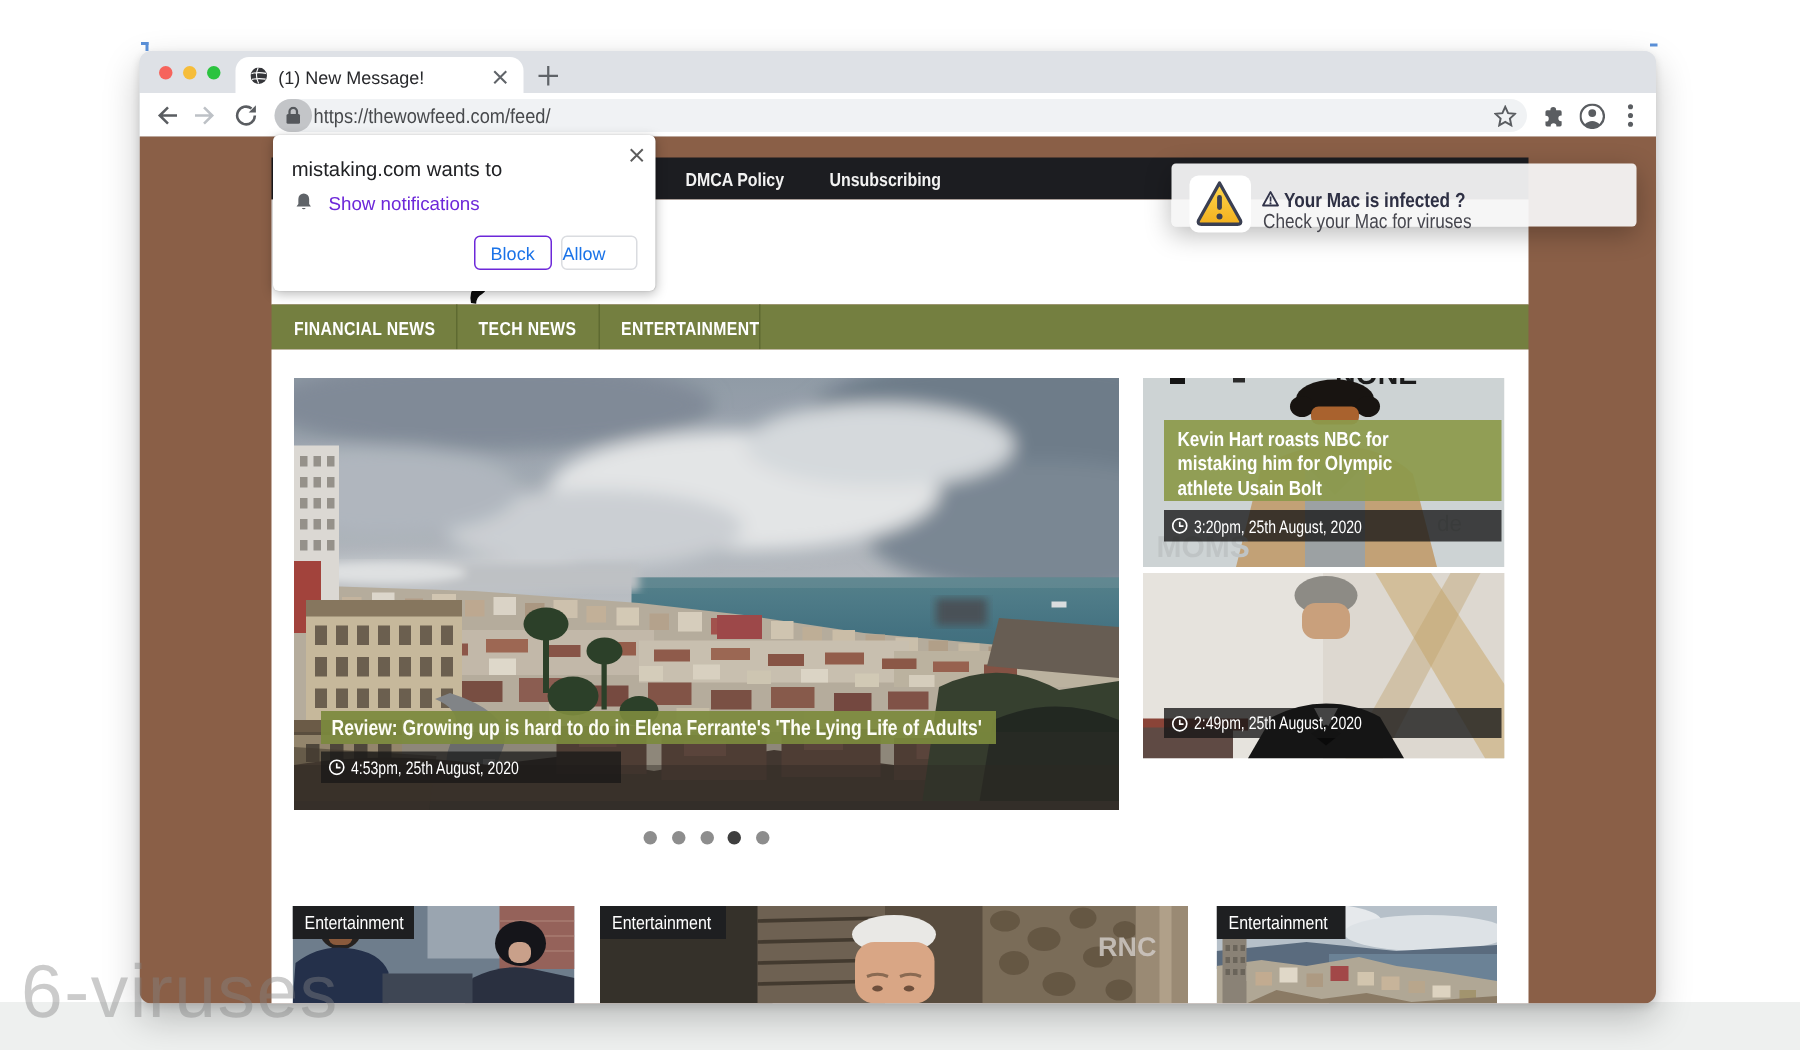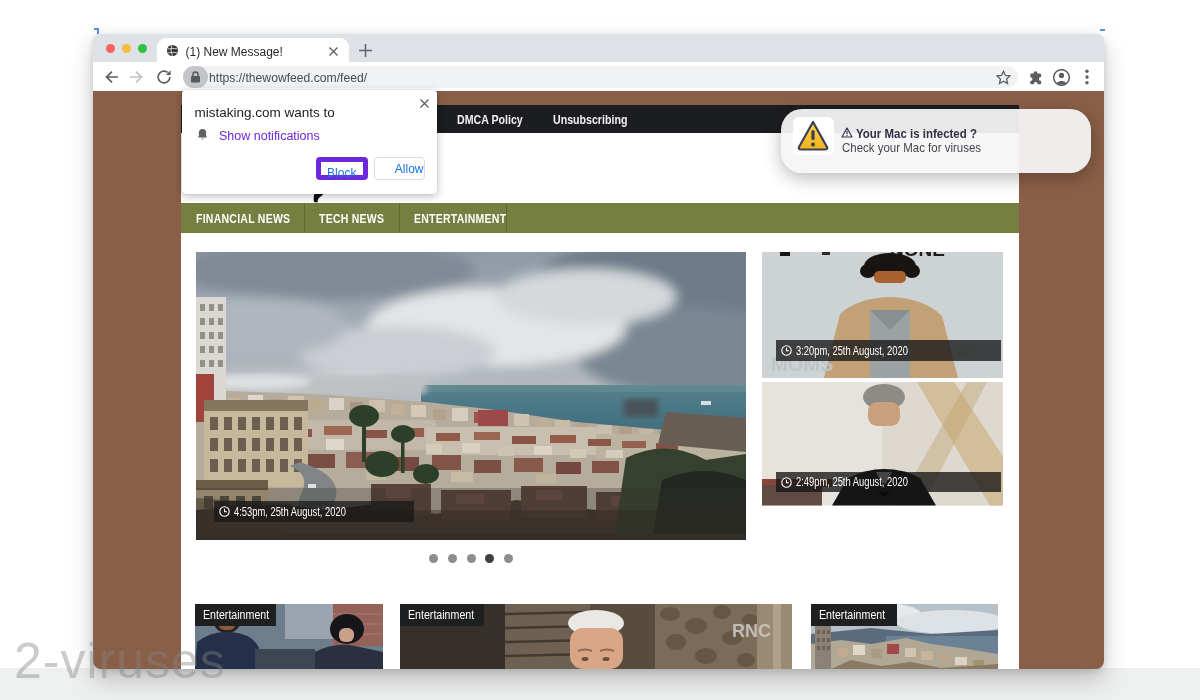--- a/index.html
+++ b/index.html
@@ -48,21 +48,21 @@
   .gblock div { position:absolute; left:9px; font-size:13.5px; font-weight:bold; color:#fff; white-space:nowrap; transform:scaleX(0.845); transform-origin:0 0; }
   .rchip { position:absolute; left:14.5px; width:225px; height:20.5px; background:rgba(22,22,22,0.78); }
   
   .bcard { top:570px; overflow:hidden; }
   .badge { position:absolute; left:0; top:0; height:22px; background:#1e1f21; color:#fff; }
   .badge span { position:absolute; left:8px; top:4px; font-size:12.5px; color:#fff; white-space:nowrap; transform:scaleX(0.85); transform-origin:0 0; }
   
   #dialog { left:181.5px; top:89.5px; width:255.5px; height:104px; background:#ffffff; border-radius:4px;
             box-shadow:0 2px 8px rgba(0,0,0,0.28), 0 0 1px rgba(0,0,0,0.2); z-index:30; }
   
-  #macnotif { left:781px; top:109px; width:310px; height:64px; border-radius:21px;
+  #macnotif { left:781px; top:109px; width:310px; height:42px; border-radius:3px;
               background:rgba(245,245,245,0.94); box-shadow:0 5px 18px rgba(0,0,0,0.28); z-index:25; }
   
   #wm { left:14px; top:632px; font-size:50px; color:rgba(130,130,130,0.42); z-index:50; letter-spacing:1px; }
 </style>
 </head>
 <body>
 <div class="abs" id="bgband"></div>
 
 <div class="abs" id="win">
 
@@ -335,20 +335,23 @@
     <path d="M470 160 L550 166 L550 200 L462 192 Z" fill="#6a6054"></path>
     <path d="M430 206 Q470 186 510 208 L550 202 L550 288 L418 288 Z" fill="#37412f"></path>
     <path d="M466 228 Q508 210 550 228 L550 288 L456 288 Z" fill="#222820"></path>
     <rect x="0" y="282" width="550" height="6" fill="#3a342e"></rect>
     <rect x="0" y="0" width="550" height="288" fill="#2e3440" opacity="0.045"></rect>
     <rect x="0" y="236" width="550" height="52" fill="#36322c" opacity="0.30"></rect>
     <path d="M0 246 L95 252 L90 288 L0 288 Z" fill="#42382e" opacity="0.55"></path>
     <rect x="0" y="258" width="550" height="30" fill="#2c2824" opacity="0.40"></rect>
   </svg></div>
 
+  <div class="abs" id="headline">
+      <span>Review: Growing up is hard to do in Elena Ferrante's 'The Lying Life of Adults'</span>
+    </div>
   <div class="abs chip" id="chip1">
     <svg class="abs" style="left:5px;top:5px" width="11" height="11" viewBox="0 0 11 11">
         <circle cx="5.5" cy="5.5" r="4.7" fill="none" stroke="#fff" stroke-width="1.1"></circle>
         <path d="M5.5 2.8 V5.7 H8" stroke="#fff" stroke-width="1.1" fill="none"></path>
       </svg>
     <div class="chiptext" style="left:20px;top:3.5px">4:53pm, 25th August, 2020</div>
   </div>
 
   <div class="abs dot" style="left:335.5px"></div>
   <div class="abs dot" style="left:354.5px"></div>
@@ -365,20 +368,25 @@
       <path d="M62 126 L78 62 Q95 46 128 45 Q162 46 180 64 L196 126 Z" fill="#c2a176"></path>
       <rect x="108" y="58" width="40" height="68" fill="#9ca1a3"></rect>
       <path d="M108 58 L128 78 L148 58 Z" fill="#8a9092"></path>
       <ellipse cx="128" cy="14" rx="26" ry="13" fill="#181411"></ellipse>
       <ellipse cx="106" cy="19" rx="8" ry="7" fill="#181411"></ellipse>
       <ellipse cx="150" cy="19" rx="8" ry="7" fill="#181411"></ellipse>
       <rect x="112" y="19" width="32" height="12" rx="5" fill="#a9622e"></rect>
       <text x="9" y="119" font-size="20" font-weight="bold" fill="#bfc4c5" font-family="Liberation Sans">MOMS</text>
       <text x="196" y="102" font-size="15" fill="#b8bebf" font-family="Liberation Sans">de</text>
     </svg>
+    <div class="gblock" style="top:27.5px;height:54.5px">
+      <div style="top:5px">Kevin Hart roasts NBC for</div>
+      <div style="top:21.5px">mistaking him for Olympic</div>
+      <div style="top:38px">athlete Usain Bolt</div>
+    </div>
     <div class="rchip" style="top:88px">
       <svg class="abs" style="left:5px;top:5px" width="11" height="11" viewBox="0 0 11 11">
           <circle cx="5.5" cy="5.5" r="4.7" fill="none" stroke="#fff" stroke-width="1.1"></circle>
           <path d="M5.5 2.8 V5.7 H8" stroke="#fff" stroke-width="1.1" fill="none"></path>
         </svg>
       <div class="chiptext" style="left:20px;top:3.5px">3:20pm, 25th August, 2020</div>
     </div>
   </div>
 
   <div class="abs rcard" style="top:348px;height:123.5px">
@@ -508,25 +516,25 @@
 <div class="abs" id="dialog">
   <svg class="abs" style="left:237px;top:8px" width="11" height="11" viewBox="0 0 11 11">
       <path d="M1.5 1.5 L9.5 9.5 M9.5 1.5 L1.5 9.5" stroke="#5c5c5c" stroke-width="1.3"></path>
     </svg>
   <div class="abs" style="left:13px;top:15px;font-size:13.5px;color:#202124">mistaking.com wants to</div>
   <svg class="abs" style="left:14px;top:38.5px" width="13" height="13" viewBox="0 0 13 13">
     <path d="M6.5 1 a3.6 3.6 0 0 1 3.6 3.6 V8 l1.2 1.6 H1.7 L2.9 8 V4.6 A3.6 3.6 0 0 1 6.5 1 Z" fill="#5f6368"></path>
     <path d="M5.2 10.6 a1.4 1.4 0 0 0 2.6 0 Z" fill="#5f6368"></path>
   </svg>
   <div class="abs" style="left:37.5px;top:39px;font-size:12.5px;color:#6d28d9">Show notifications</div>
-  <div class="abs" style="left:134.5px;top:67px;width:51.5px;height:23px;border:5px solid #6d28d9;border-radius:4px;">
+  <div class="abs" style="left:134.5px;top:67px;width:51.5px;height:23px;border:1px solid #6d28d9;border-radius:4px;">
     <div class="abs" style="left:0;top:4.5px;width:100%;text-align:center;font-size:12px;color:#1a73e8">Block</div>
   </div>
   <div class="abs" style="left:192.5px;top:67px;width:50.5px;height:23px;border:1px solid #dadce0;border-radius:4px;">
-    <div class="abs" style="left:0;top:4.5px;width:100%;text-align:right;font-size:12px;color:#1a73e8">Allow</div>
+    <div class="abs" style="left:0;top:4.5px;width:100%;text-align:left;font-size:12px;color:#1a73e8">Allow</div>
   </div>
 </div>
 
 <div class="abs" id="macnotif">
   <div class="abs" style="left:11.5px;top:8px;width:41px;height:38px;background:#ffffff;border-radius:6px"></div>
   <svg class="abs" style="left:15px;top:10px" width="34" height="34" viewBox="0 0 34 34">
     <defs>
         <linearGradient id="tri" x1="0" y1="0" x2="0" y2="1">
           <stop offset="0" stop-color="#ffd84d"></stop>
           <stop offset="1" stop-color="#f2b01e"></stop>
@@ -538,13 +546,13 @@
   </svg>
   <svg class="abs" style="left:60px;top:17.5px" width="12" height="11" viewBox="0 0 12 11">
     <path d="M6 1 L11 10 L1 10 Z" fill="none" stroke="#32344a" stroke-width="1.2" stroke-linejoin="round"></path>
     <rect x="5.5" y="4" width="1.1" height="3.4" fill="#32344a"></rect>
       <circle cx="6" cy="8.6" r="0.7" fill="#32344a"></circle>
   </svg>
   <div class="abs" style="left:75px;top:16.5px;font-size:13.5px;font-weight:bold;color:#2e3044;white-space:nowrap;transform:scaleX(0.85);transform-origin:0 0">Your Mac is infected ?</div>
   <div class="abs" style="left:61px;top:31px;font-size:13.5px;color:#46464e;white-space:nowrap;transform:scaleX(0.85);transform-origin:0 0">Check your Mac for viruses</div>
 </div>
 
-<div class="abs" id="wm">2-viruses</div>
+<div class="abs" id="wm">6-viruses</div>
 
 </body></html>

